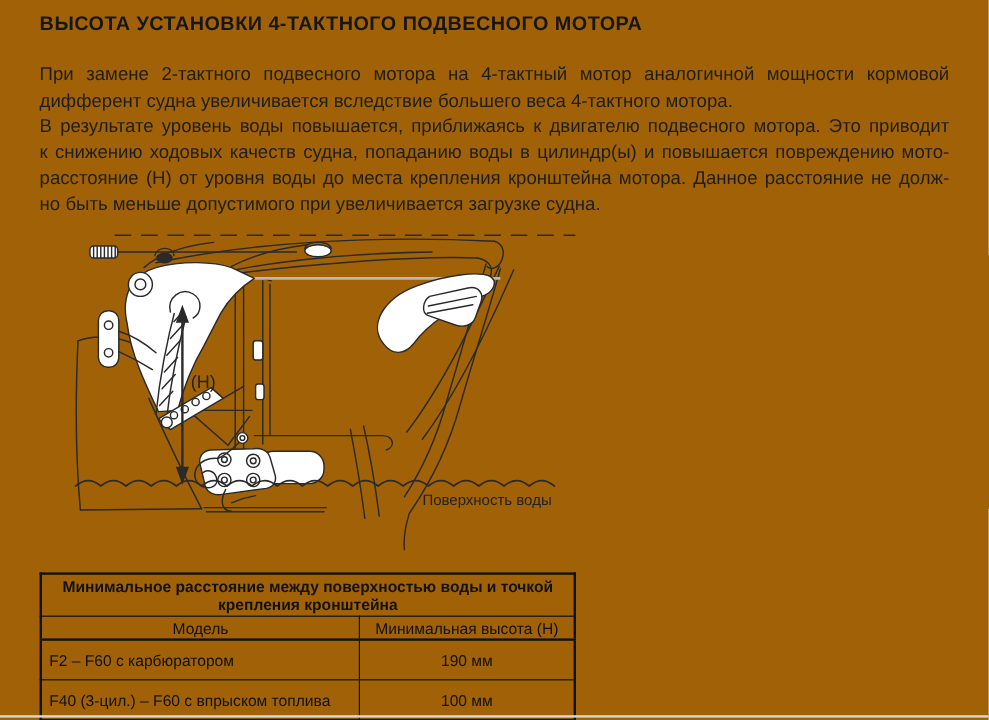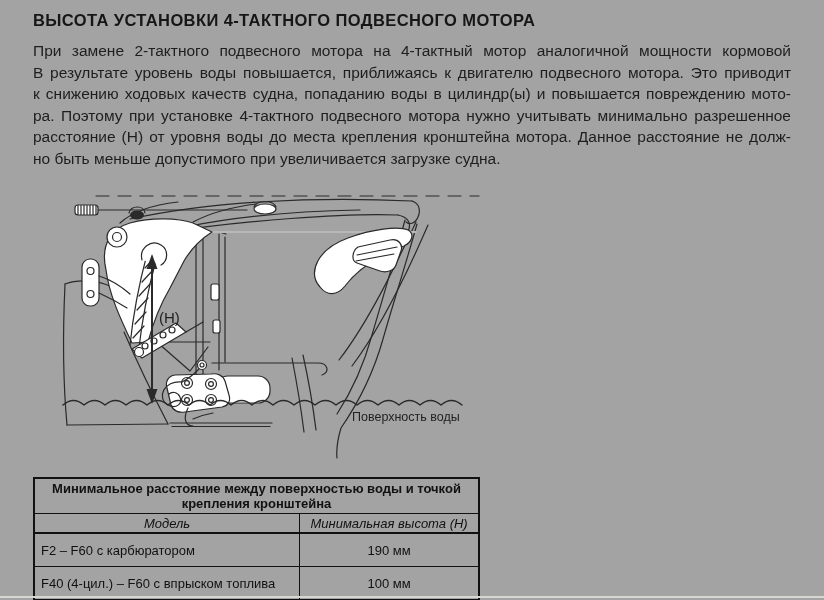--- a/index.html
+++ b/index.html
@@ -1,49 +1,49 @@
 <!DOCTYPE html>
 <html><head>
 <meta charset="utf-8">
 <style>
   html,body{margin:0;padding:0;background:#fff;}
-  .page{position:relative;width:824px;height:600px;background:#a3a3a3;overflow:hidden;
+  .page{position:relative;width:824px;height:600px;background:#a16207;overflow:hidden;
         font-family:"Liberation Sans", sans-serif;color:#1c1c1c;}
   .heading{position:absolute;left:33px;top:11px;width:760px;margin:0;
            font-size:16.5px;font-weight:bold;letter-spacing:.4px;color:#161616;}
-  .bodytext{position:absolute;left:33px;top:40px;width:758px;
+  .bodytext{position:absolute;left:33px;top:52px;width:758px;
             font-size:15.5px;line-height:21.6px;color:#1e1e1e;}
   .jl{text-align:justify;text-align-last:justify;}
   .jl-end{text-align:left;}
   .figure{position:absolute;left:60px;top:192px;width:420px;height:270px;}
   svg text{font-family:"Liberation Sans", sans-serif;fill:#222;}
   table.spec{position:absolute;left:33px;top:477px;width:447px;
              border-collapse:collapse;font-size:13px;color:#111;
              border:2px solid #111;}
   table.spec td,table.spec th{border:1.2px solid #111;}
   td.ttl{font-weight:bold;text-align:center;padding:2px 14px;line-height:15px;
          border-bottom:2px solid #111;}
   table.spec th{font-weight:normal;text-align:center;height:18px;
-                border-bottom:2px solid #111;padding:0 4px;font-style:italic;}
+                border-bottom:2px solid #111;padding:0 4px;}
   td.model{text-align:left;padding:8px 6px;height:16px;}
   td.val{text-align:center;padding:1px 4px;height:16px;}
   .bottom-rule{position:absolute;left:0;top:596px;width:824px;height:2px;background:#d7d7d1;}
 </style>
 </head>
 <body>
 
 <div class="page">
 
   <h1 class="heading">ВЫСОТА УСТАНОВКИ 4-ТАКТНОГО ПОДВЕСНОГО МОТОРА</h1>
 
   <div class="bodytext">
     <div class="jl">При замене 2-тактного подвесного мотора на 4-тактный мотор аналогичной мощности кормовой</div>
+    <div class="jl-end">дифферент судна увеличивается вследствие большего веса 4-тактного мотора.</div>
     <div class="jl">В результате уровень воды повышается, приближаясь к двигателю подвесного мотора. Это приводит</div>
     <div class="jl">к снижению ходовых качеств судна, попаданию воды в цилиндр(ы) и повышается повреждению мото-</div>
-    <div class="jl">ра. Поэтому при установке 4-тактного подвесного мотора нужно учитывать минимально разрешенное</div>
     <div class="jl">расстояние (Н) от уровня воды до места крепления кронштейна мотора. Данное расстояние не долж-</div>
     <div class="jl-end">но быть меньше допустимого при увеличивается загрузке судна.</div>
   </div>
 
   <div class="figure">
     <svg width="420" height="270" viewBox="0 0 420 270">
       <g stroke="#2a2a2a" fill="none" stroke-width="1.2" stroke-linecap="round" stroke-linejoin="round">
 
         <g>
           <path d="M5 92 C3 135 3 190 7 233"></path>
@@ -190,21 +190,21 @@
     </tr>
     <tr>
       <th>Модель</th>
       <th>Минимальная высота (Н)</th>
     </tr>
     <tr>
       <td class="model">F2 – F60 с карбюратором</td>
       <td class="val">190 мм</td>
     </tr>
     <tr>
-      <td class="model">F40 (4-цил.) – F60 с впрыском топлива</td>
+      <td class="model">F40 (3-цил.) – F60 с впрыском топлива</td>
       <td class="val">100 мм</td>
     </tr>
     <tr>
       <td class="model">F75 и выше</td>
       <td class="val">100 мм</td>
     </tr>
   </tbody>
     </table>
 
   <div class="bottom-rule"></div>

